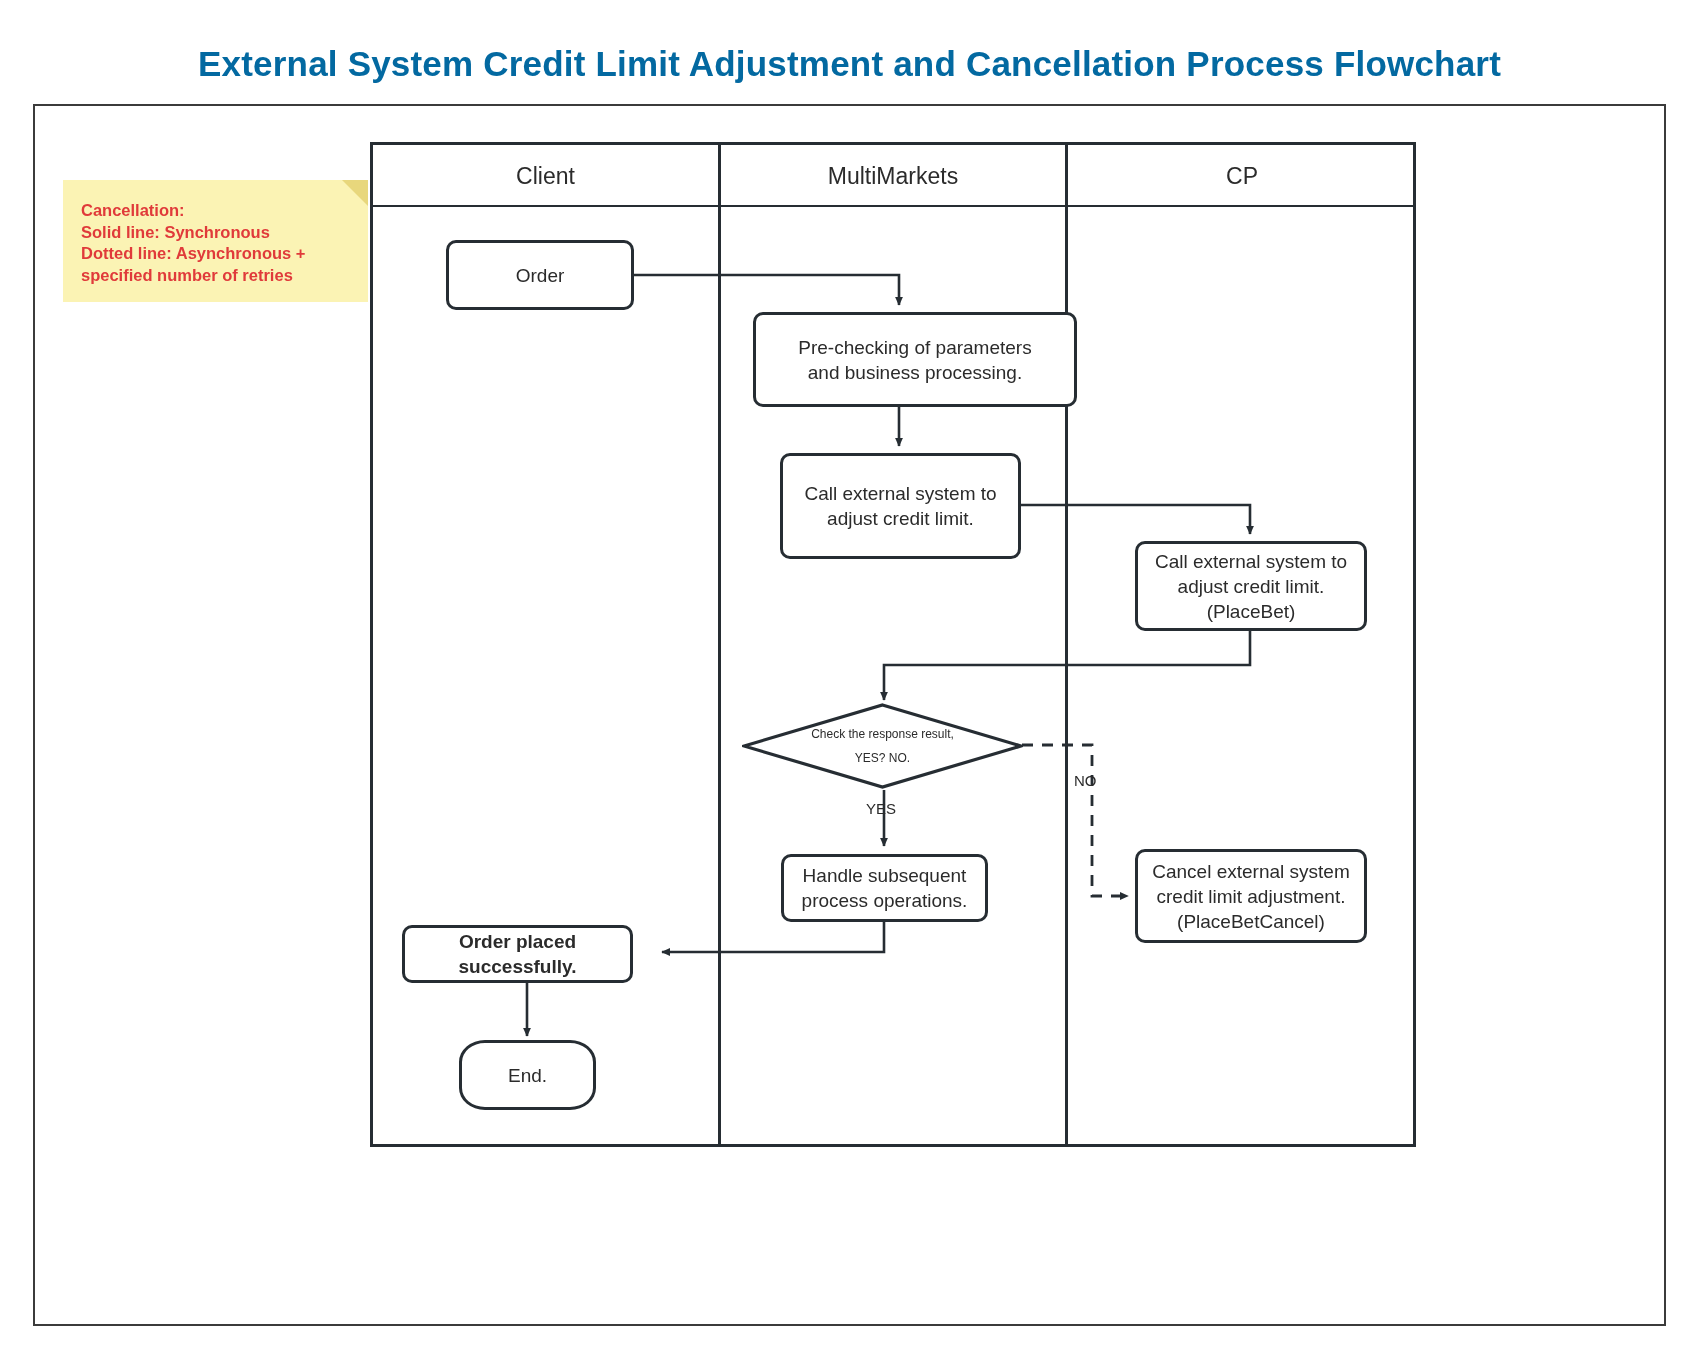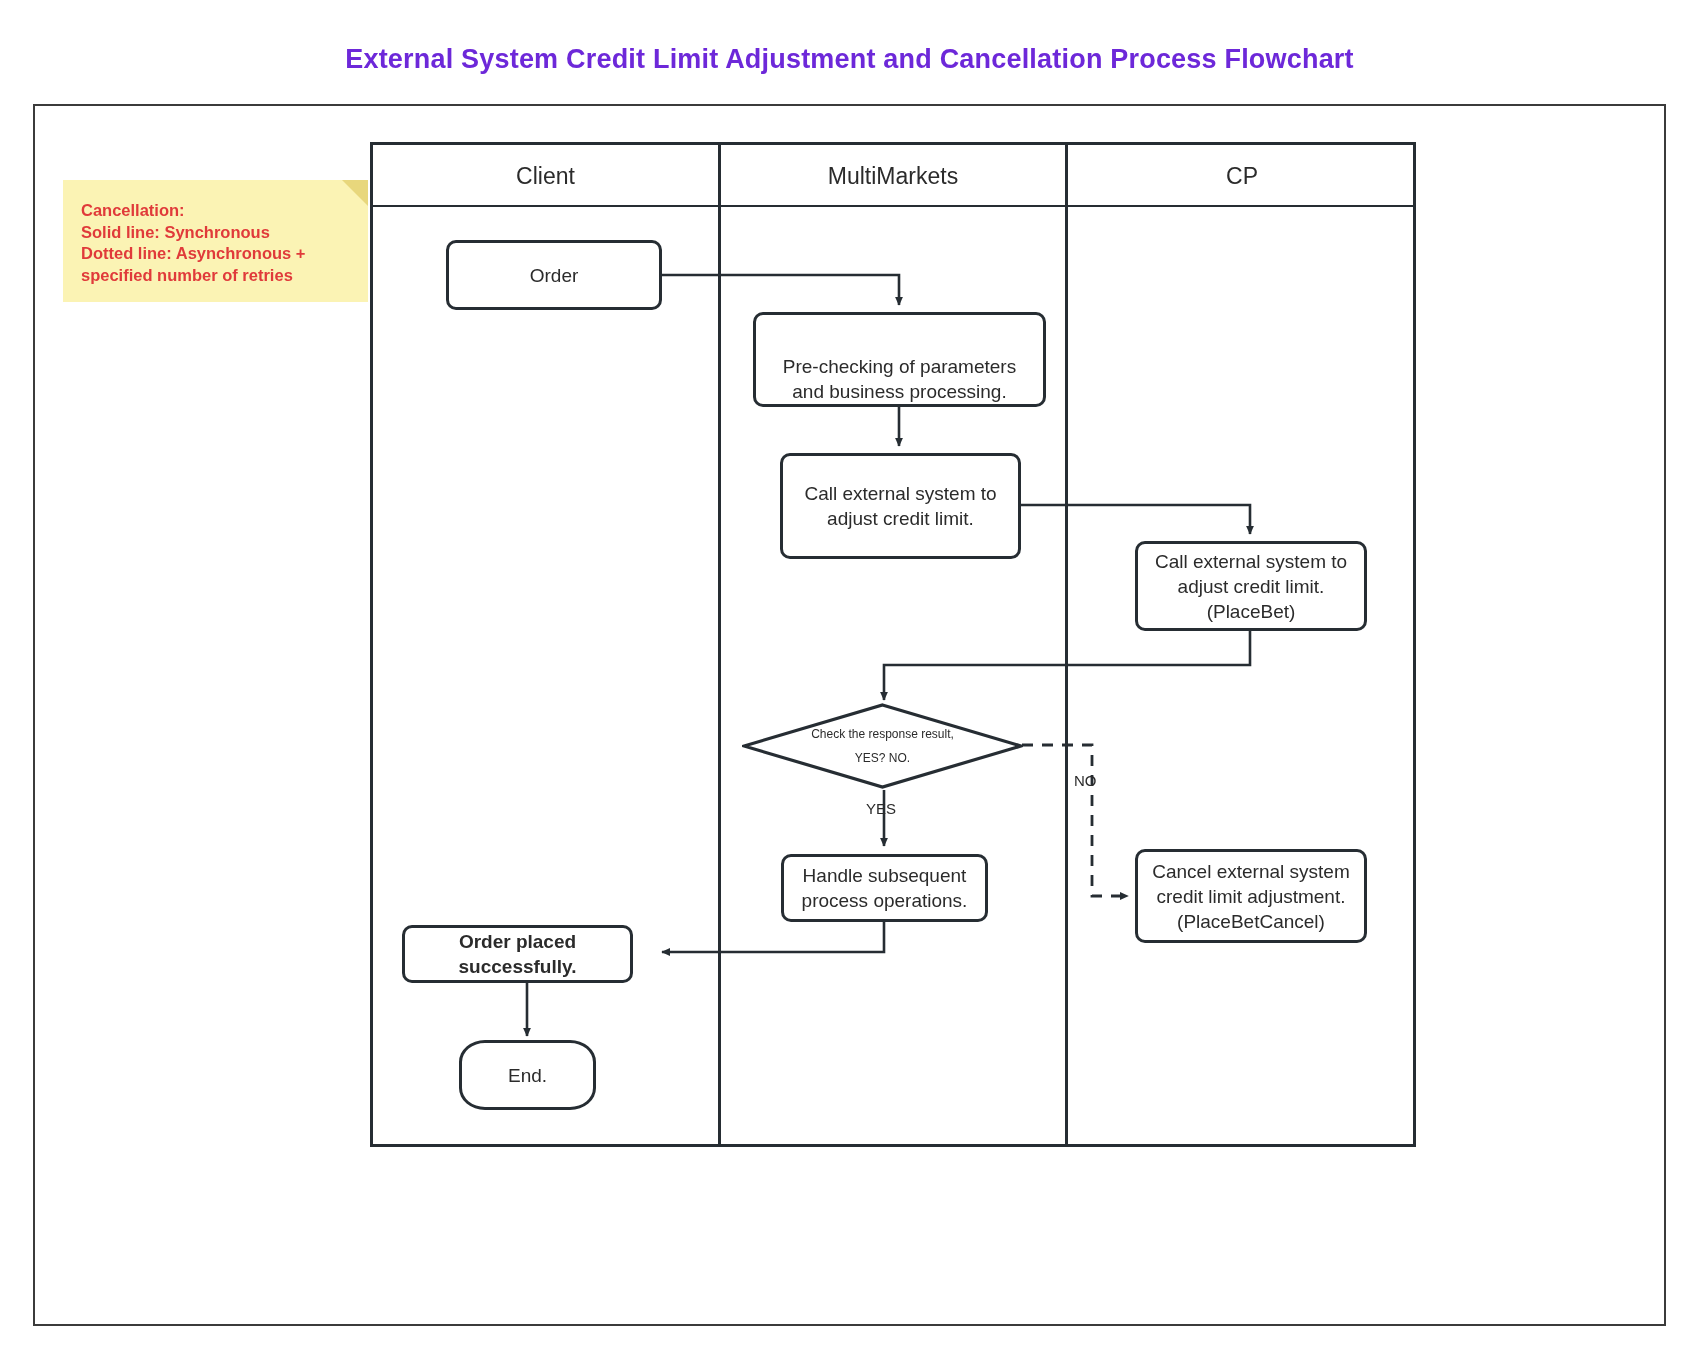--- a/index.html
+++ b/index.html
@@ -14,23 +14,23 @@
     color: #262626;
     position: relative;
     overflow: hidden;
   }
   #page-title {
     position: absolute;
     top: 44px;
     left: 0;
     width: 1699px;
     text-align: center;
-    font-size: 27px;
+    font-size: 35px;
     font-weight: bold;
-    color: #6d28d9;
+    color: #0369a1;
     letter-spacing: 0.2px;
   }
   #outer-frame {
     position: absolute;
     left: 33px;
     top: 104px;
     width: 1633px;
     height: 1222px;
     border: 2px solid #3b3b3b;
     box-sizing: border-box;
@@ -200,25 +200,25 @@
 
   <path d="M884,790 L884,846" fill="none" stroke="#262d33" stroke-width="2.6" marker-end="url(#arrow)"></path>
 
   <path d="M1022,745 L1092,745 L1092,896 L1128,896" fill="none" stroke="#262d33" stroke-width="2.8" stroke-dasharray="11,9" marker-end="url(#arrow)"></path>
 
   <path d="M884,921 L884,952 L662,952" fill="none" stroke="#262d33" stroke-width="2.6" marker-end="url(#arrow)"></path>
 
   <path d="M527,983 L527,1036" fill="none" stroke="#262d33" stroke-width="2.6" marker-end="url(#arrow)"></path>
 </svg>
 
-<div class="node" style="left:446px; top:240px; width:216px; height:70px;">
+<div class="node" style="left:446px; top:240px; width:188px; height:70px;">
   <span class="node-text">Order</span>
 </div>
 
-<div class="node" style="left:753px; top:312px; width:293px; height:95px;align-items:flex-end;">
+<div class="node" style="left:753px; top:312px; width:324px; height:95px;">
   <span class="node-text">Pre-checking of parameters
 and business processing.</span>
 </div>
 
 <div class="node" style="left:780px; top:453px; width:241px; height:106px;">
   <span class="node-text">Call external system to
 adjust credit limit.</span>
 </div>
 
 <div class="node" style="left:1135px; top:541px; width:232px; height:90px;">

